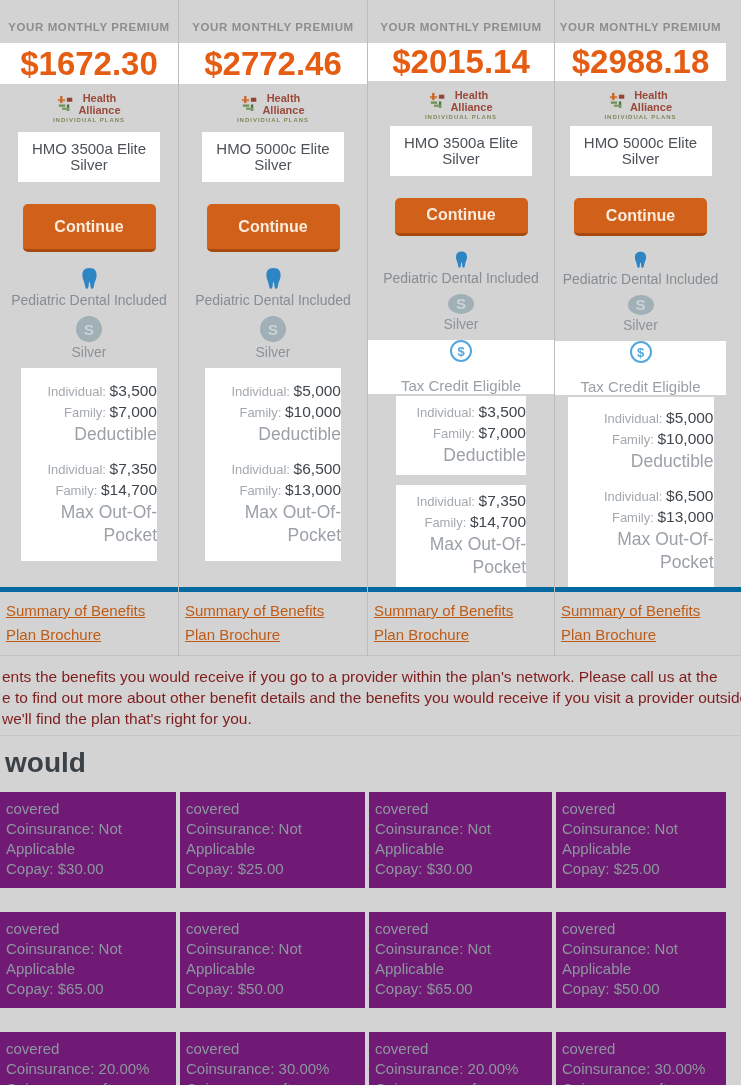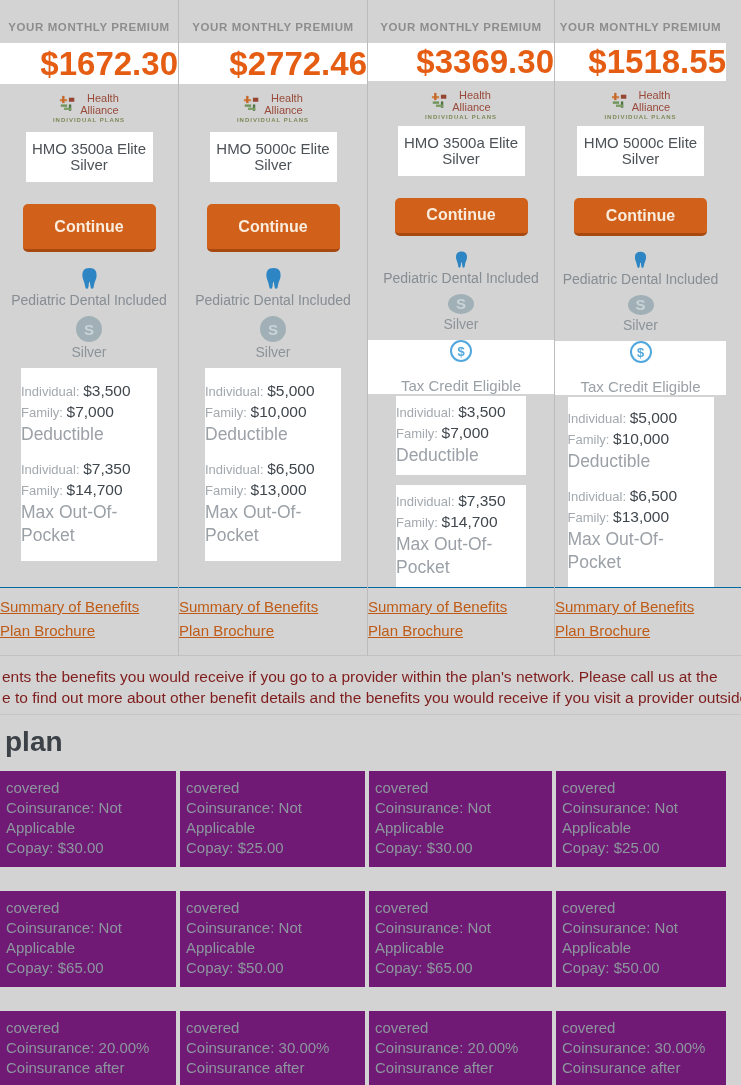--- a/index.html
+++ b/index.html
@@ -18,32 +18,32 @@
   .plan-col:first-child { border-left:none; }
   .card { height:587px; display:flex; flex-direction:column; align-items:center; overflow:hidden; }
   .pad-r .card { padding-right:15px; }
 
   .premium-label {
     margin-top:21px; font-size:11.5px; font-weight:bold; letter-spacing:.6px;
     color:#8d8d8d; text-align:center; white-space:nowrap;
   }
   .price-band {
     margin-top:10px; width:100%; height:41px; background:#ffffff;
-    display:flex; align-items:center; justify-content:flex-end;
+    display:flex; align-items:center; justify-content:center;
   }
   .price { font-size:33px; font-weight:bold; color:#e55d13; white-space:nowrap; }
 
   .logo { margin-top:8px; height:34px; display:flex; flex-direction:column; align-items:center; }
   .logo-row { display:flex; align-items:center; gap:3px; }
   .logo-icon { width:18px; height:18px; }
-  .logo-text { font-size:11px; font-weight:normal; color:#994a3a; line-height:12px; text-align:right; }
+  .logo-text { font-size:11px; font-weight:bold; color:#994a3a; line-height:12px; text-align:center; }
   .logo-tagline { font-size:6px; letter-spacing:1px; color:#7c8a58; font-weight:bold; margin-top:1px; }
 
   .plan-name-box {
-    margin-top:6px; width:127px; min-height:50px; background:#ffffff;
+    margin-top:6px; width:142px; min-height:50px; background:#ffffff;
     display:flex; align-items:center; justify-content:center;
     font-size:15px; color:#4c5257; text-align:center; line-height:16px; padding:4px 6px;
   }
   .continue-btn {
     margin-top:22px; width:133px; height:48px;
     background:#d1601b; border:none; border-bottom:3px solid #a84a10; border-radius:5px;
     font-family:"Liberation Sans", sans-serif;
     font-size:16px; font-weight:bold; color:#f9ecdc; cursor:pointer;
   }
   .tooth-icon { margin-top:14px; width:27px; height:26px; }
@@ -60,34 +60,34 @@
     margin-top:8px; width:100%; height:59px; background:#ffffff;
     display:flex; flex-direction:column; align-items:center; justify-content:center;
   }
   .tax-icon {
     width:22px; height:22px; border-radius:50%; border:2px solid #52a8dd;
     color:#52a8dd; font-size:13px; font-weight:bold;
     display:flex; align-items:center; justify-content:center;
   }
   .tax-label { margin-top:15px; font-size:15px; color:#9aa1a7; }
 
-  .metrics-box { background:#ffffff; text-align:left; }
+  .metrics-box { background:#ffffff; text-align:right; }
   .mbox-c12 { margin-top:8px; width:136px; padding:13px 0 14px; }
   .mbox-split { width:130px; padding:6px 0 8px; }
   .mbox-split.first { margin-top:2px; }
   .mbox-split.second { margin-top:10px; }
   .mbox-c4 { margin-top:2px; width:146px; padding:11px 0 13px; }
   .mrow { font-size:13px; color:#a3a9ae; line-height:20px; white-space:nowrap; }
   .mrow .mval { font-size:15.5px; color:#3f464c; }
   .mhead { font-size:17.5px; color:#9ba1a7; line-height:23px; }
   .msection-gap { height:13px; }
 
   .links-block {
-    height:69px; border-top:1px solid #0369a1; border-bottom:1px solid #c2c2c2;
-    padding:10px 0 0 0;
+    height:69px; border-top:5px solid #0369a1; border-bottom:1px solid #c2c2c2;
+    padding:10px 0 0 6px;
   }
   .doc-link { display:block; font-size:15px; color:#bf5b16; text-decoration:underline; margin-bottom:7px; white-space:nowrap; }
 
   .disclaimer { padding:10px 4px 6px 2px; border-bottom:1px solid #c6c6c6; }
   .disclaimer-line { font-size:15.5px; line-height:21px; color:#7f1d1d; white-space:nowrap; }
 
   .section-heading { padding:11px 0 13px 5px; font-size:28px; font-weight:bold; color:#3b4147; }
 
   .coverage-grid { display:grid; grid-template-columns:178px 189px 187px 187px; margin-bottom:24px; }
   .coverage-cell {
@@ -194,21 +194,21 @@
     <div class="links-block">
       <a href="#" class="doc-link">Summary of Benefits</a>
       <a href="#" class="doc-link">Plan Brochure</a>
     </div>
   </div>
 
   <div class="plan-col">
     <div class="card">
       <div class="premium-label">YOUR MONTHLY PREMIUM</div>
       <div class="price-band">
-        <div class="price">$3369.30</div>
+        <div class="price">$2015.14</div>
       </div>
       <div class="logo">
         <div class="logo-row">
           <svg class="logo-icon" viewBox="0 0 20 20">
             <rect x="1" y="4.5" width="8" height="2.6" fill="#d08347"></rect>
             <rect x="3.5" y="1" width="2.6" height="8" fill="#c4682c"></rect>
             <rect x="11" y="3" width="6" height="4.5" fill="#974533"></rect>
             <rect x="2" y="10.5" width="7" height="2.6" fill="#6d9358"></rect>
             <rect x="11" y="10.5" width="2.6" height="7" fill="#4c7340"></rect>
             <rect x="5.5" y="14" width="8" height="2.6" fill="#7b9c63"></rect>
@@ -246,21 +246,21 @@
     <div class="links-block">
       <a href="#" class="doc-link">Summary of Benefits</a>
       <a href="#" class="doc-link">Plan Brochure</a>
     </div>
   </div>
 
   <div class="plan-col pad-r">
     <div class="card">
       <div class="premium-label">YOUR MONTHLY PREMIUM</div>
       <div class="price-band">
-        <div class="price">$1518.55</div>
+        <div class="price">$2988.18</div>
       </div>
       <div class="logo">
         <div class="logo-row">
           <svg class="logo-icon" viewBox="0 0 20 20">
             <rect x="1" y="4.5" width="8" height="2.6" fill="#d08347"></rect>
             <rect x="3.5" y="1" width="2.6" height="8" fill="#c4682c"></rect>
             <rect x="11" y="3" width="6" height="4.5" fill="#974533"></rect>
             <rect x="2" y="10.5" width="7" height="2.6" fill="#6d9358"></rect>
             <rect x="11" y="10.5" width="2.6" height="7" fill="#4c7340"></rect>
             <rect x="5.5" y="14" width="8" height="2.6" fill="#7b9c63"></rect>
@@ -297,23 +297,24 @@
     <div class="links-block">
       <a href="#" class="doc-link">Summary of Benefits</a>
       <a href="#" class="doc-link">Plan Brochure</a>
     </div>
   </div>
 </div>
 
 <div class="disclaimer">
   <div class="disclaimer-line">ents the benefits you would receive if you go to a provider within the plan's network. Please call us at the</div>
   <div class="disclaimer-line">e to find out more about other benefit details and the benefits you would receive if you visit a provider outside of</div>
-</div>
-
-<div class="section-heading">plan</div>
+  <div class="disclaimer-line">we'll find the plan that's right for you.</div>
+</div>
+
+<div class="section-heading">would</div>
 
 <div class="coverage-grid">
   <div class="coverage-cell">
     <div class="coverage-line">covered</div>
     <div class="coverage-line">Coinsurance: Not Applicable</div>
     <div class="coverage-line">Copay: $30.00</div>
   </div>
   <div class="coverage-cell">
     <div class="coverage-line">covered</div>
     <div class="coverage-line">Coinsurance: Not Applicable</div>

